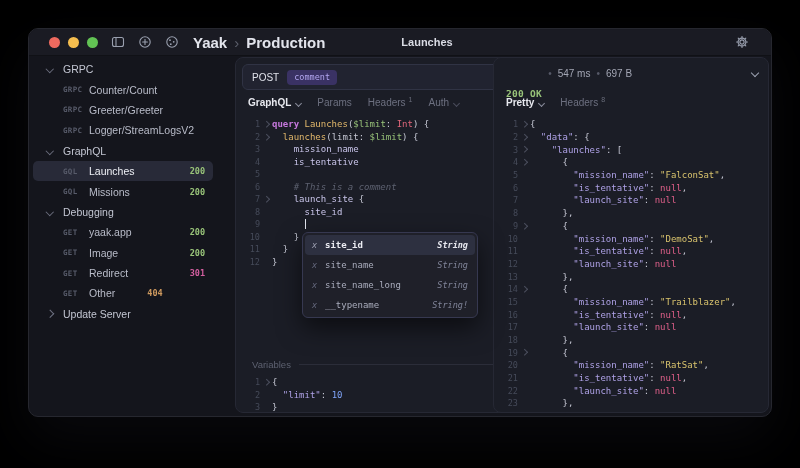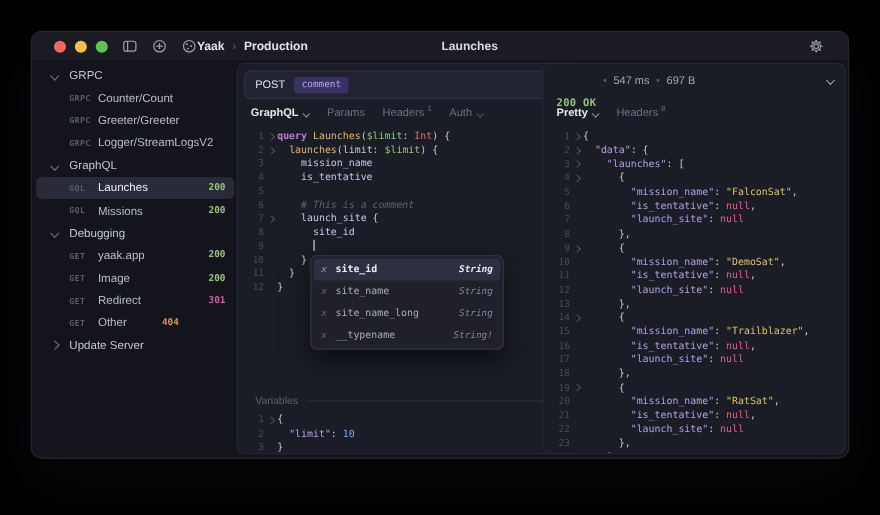--- a/index.html
+++ b/index.html
@@ -10,42 +10,42 @@
           box-shadow:0 22px 55px rgba(10,10,14,.9);overflow:hidden;}
   
   .titlebar{position:absolute;left:0;top:0;right:0;height:26px;background:#1a1b23;
             border-bottom:1px solid #101116;display:flex;align-items:center;}
   .tl{width:11px;height:11px;border-radius:50%;}
   .tl.red{background:#ee6a5f;margin-left:20px;}
   .tl.yellow{background:#f5be4f;margin-left:8px;}
   .tl.green{background:#62c354;margin-left:8px;}
   .tb-icon{width:14px;height:14px;margin-left:13px;display:flex;align-items:center;justify-content:center;}
   .tb-icon svg{display:block;}
-  .crumbs{font-size:11px;color:#e2e4ec;display:flex;align-items:flex-end;gap:7px;font-weight:600;}
+  .crumbs{margin-left:14px;font-size:15px;color:#e2e4ec;display:flex;align-items:flex-end;gap:7px;font-weight:600;}
   .crumb-sep{color:#5c5f6c;font-weight:400;}
   .win-title{position:absolute;left:398px;transform:translateX(-50%);font-size:11px;color:#d9dbe4;font-weight:600;}
   .gear{position:absolute;right:22px;top:6px;width:14px;height:14px;}
   
   .sidebar{position:absolute;left:0;top:26px;width:188px;bottom:0;padding-top:4px;box-sizing:border-box;}
   .side-row{margin:0 4px;border-radius:5px;display:flex;align-items:center;height:20.4px;font-size:10.5px;color:#bfc2cf;}
   .side-row.selected{background:#282a38;}
   .side-row.selected .req-label{color:#eef0f6;}
   .chev{display:inline-block;width:4.5px;height:4.5px;border-right:1.3px solid #6d7080;border-bottom:1.3px solid #6d7080;}
   .chev.down{transform:rotate(45deg);}
   .chev.right{transform:rotate(-45deg);}
   .chev-box{width:10px;margin-left:12px;display:flex;justify-content:center;}
   .folder-label{margin-left:8px;color:#c3c6d2;}
   .method{margin-left:30px;width:24px;font:bold 7.5px "DejaVu Sans Mono",monospace;color:#585c6b;letter-spacing:.3px;}
   .req-label{margin-left:2px;color:#b9bcc9;}
   .status{margin-left:auto;margin-right:8px;font:bold 8.5px "DejaVu Sans Mono",monospace;}
   .s-green{color:#98c379;} .s-pink{color:#d45fa0;} .s-orange{color:#cf9a5f;margin-left:32px;}
   
   .card{position:absolute;top:28px;height:356px;background:#1b1d26;border:1px solid #262834;
         border-radius:8px;box-sizing:border-box;overflow:hidden;}
-  .card.req{left:186px;width:316px;}
+  .card.req{left:206px;width:316px;}
   .card.resp{left:464px;width:276px;}
   
   .urlbar{position:absolute;left:6px;top:6px;right:6px;height:26px;background:#212330;border:1px solid #303344;
           border-radius:6px;display:flex;align-items:center;padding:0 9px;box-sizing:border-box;}
   .http-method{font-size:10px;color:#dfe1e9;}
   .url-badge{margin-left:8px;background:#3a3264;color:#b3a6f0;font:8.5px "DejaVu Sans Mono",monospace;
              padding:2.5px 7px;border-radius:4px;}
   .send-btn{margin-left:auto;width:14px;height:14px;display:flex;align-items:center;}
   
   .tabs{position:absolute;left:12px;top:39px;display:flex;gap:16px;font-size:10px;align-items:flex-start;}

